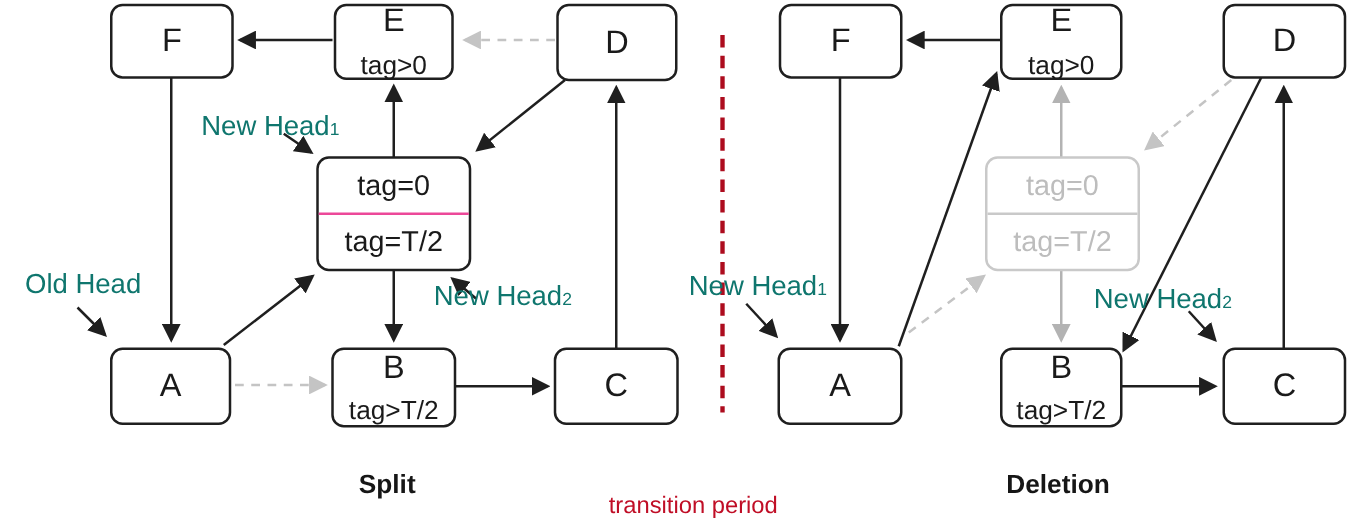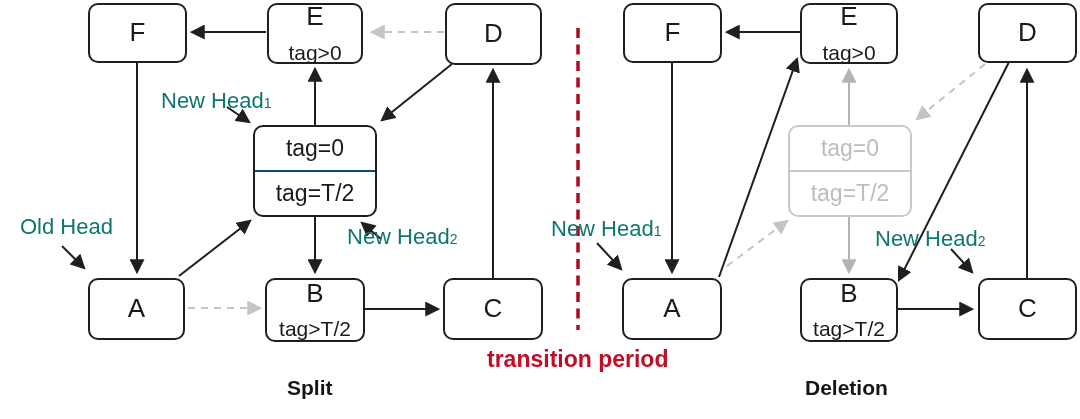--- a/index.html
+++ b/index.html
@@ -14,32 +14,32 @@
     display:flex;flex-direction:column;align-items:center;justify-content:center;
     font-size:26px;line-height:1.05;color:#1a1a1a;
   }
   .node .letter{font-size:26px;}
   .node .tag{font-size:21px;margin-top:11px;}
   .tagbox{padding:0;justify-content:stretch;align-items:stretch;}
   .tagbox .row{
     flex:1;display:flex;align-items:center;justify-content:center;
     font-size:23px;
   }
-  .tagbox .row.divided{border-bottom:2px solid #0c4a6e;}
+  .tagbox .row.divided{border-bottom:2px solid #ec4899;}
   .ghost{border-color:#c9c9c9;color:#bdbdbd;}
   .ghost .row.divided{border-color:#c9c9c9;}
   .lbl{
     position:absolute;z-index:3;font-size:22px;white-space:nowrap;color:#0f766e;
   }
   .lbl .sub{font-size:14px;}
   .caption{
     position:absolute;z-index:3;font-size:21px;font-weight:bold;color:#161616;white-space:nowrap;
   }
   .red-label{
-    position:absolute;z-index:3;font-size:23px;font-weight:bold;color:#c00e26;white-space:nowrap;
+    position:absolute;z-index:3;font-size:19px;font-weight:normal;color:#c00e26;white-space:nowrap;margin-top:48px;
   }
 </style>
 </head>
 <body>
 
 <div class="canvas">
 
   <svg class="edges" width="1080" height="419" viewBox="0 0 1080 419">
     <defs>
       <marker id="mB" viewBox="0 0 10 10" refX="8.5" refY="5" markerWidth="7.5" markerHeight="7.5" orient="auto">

